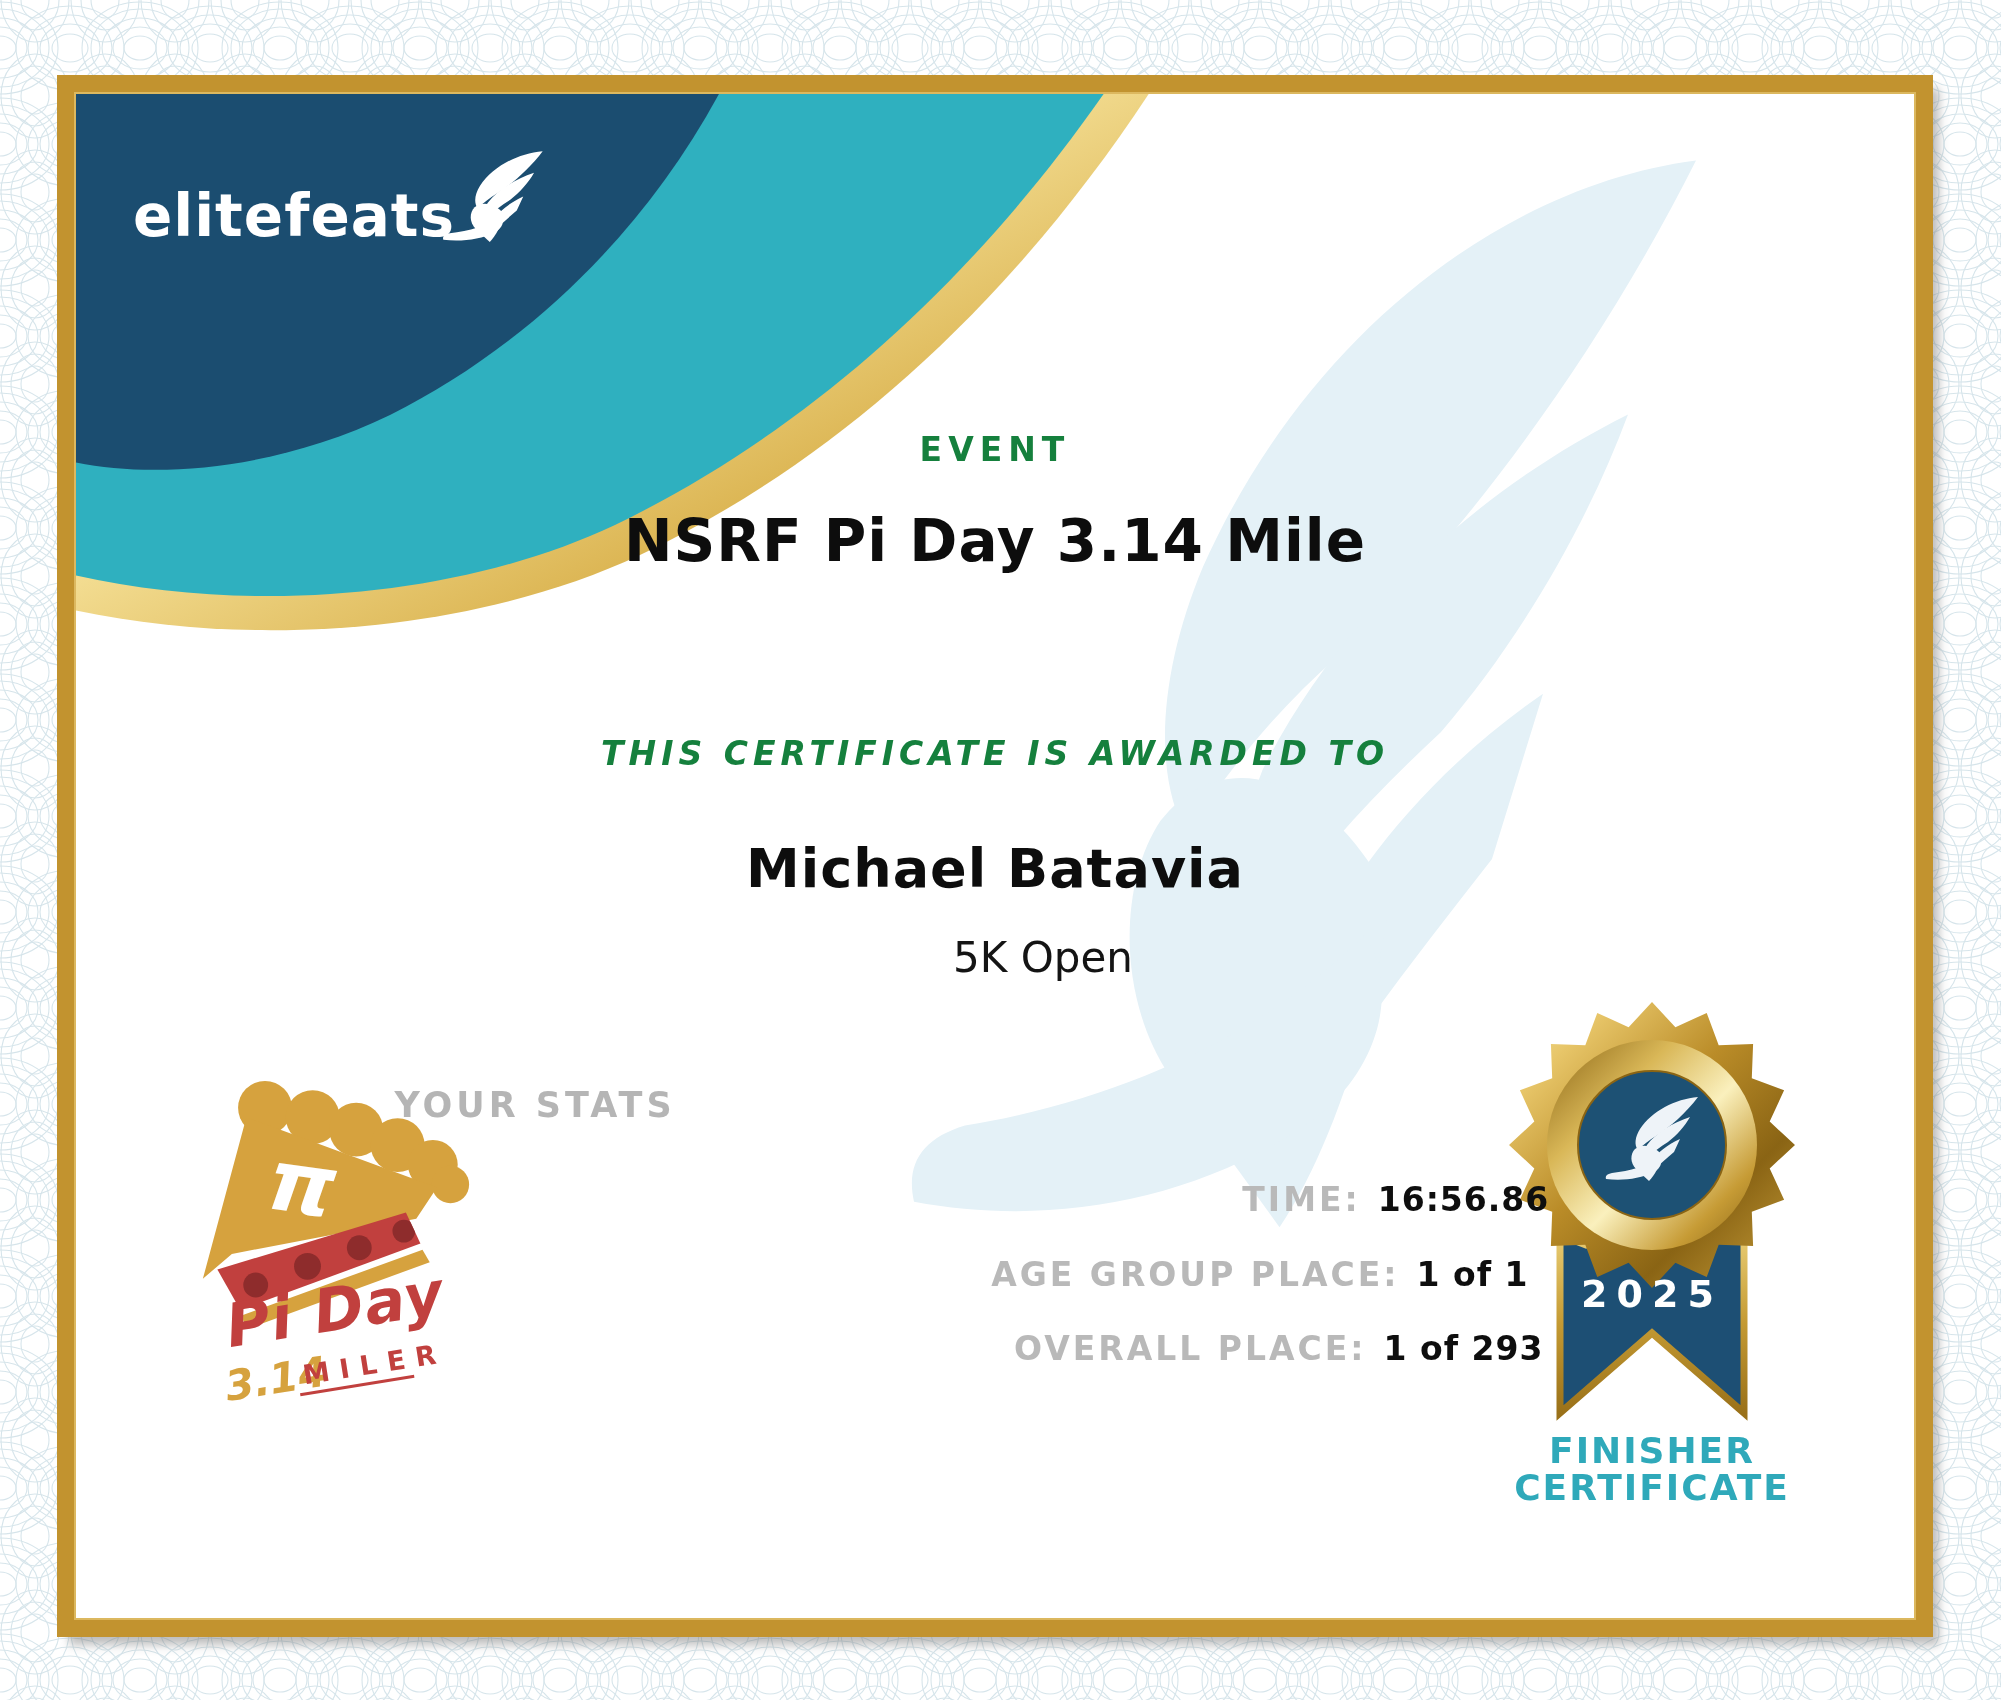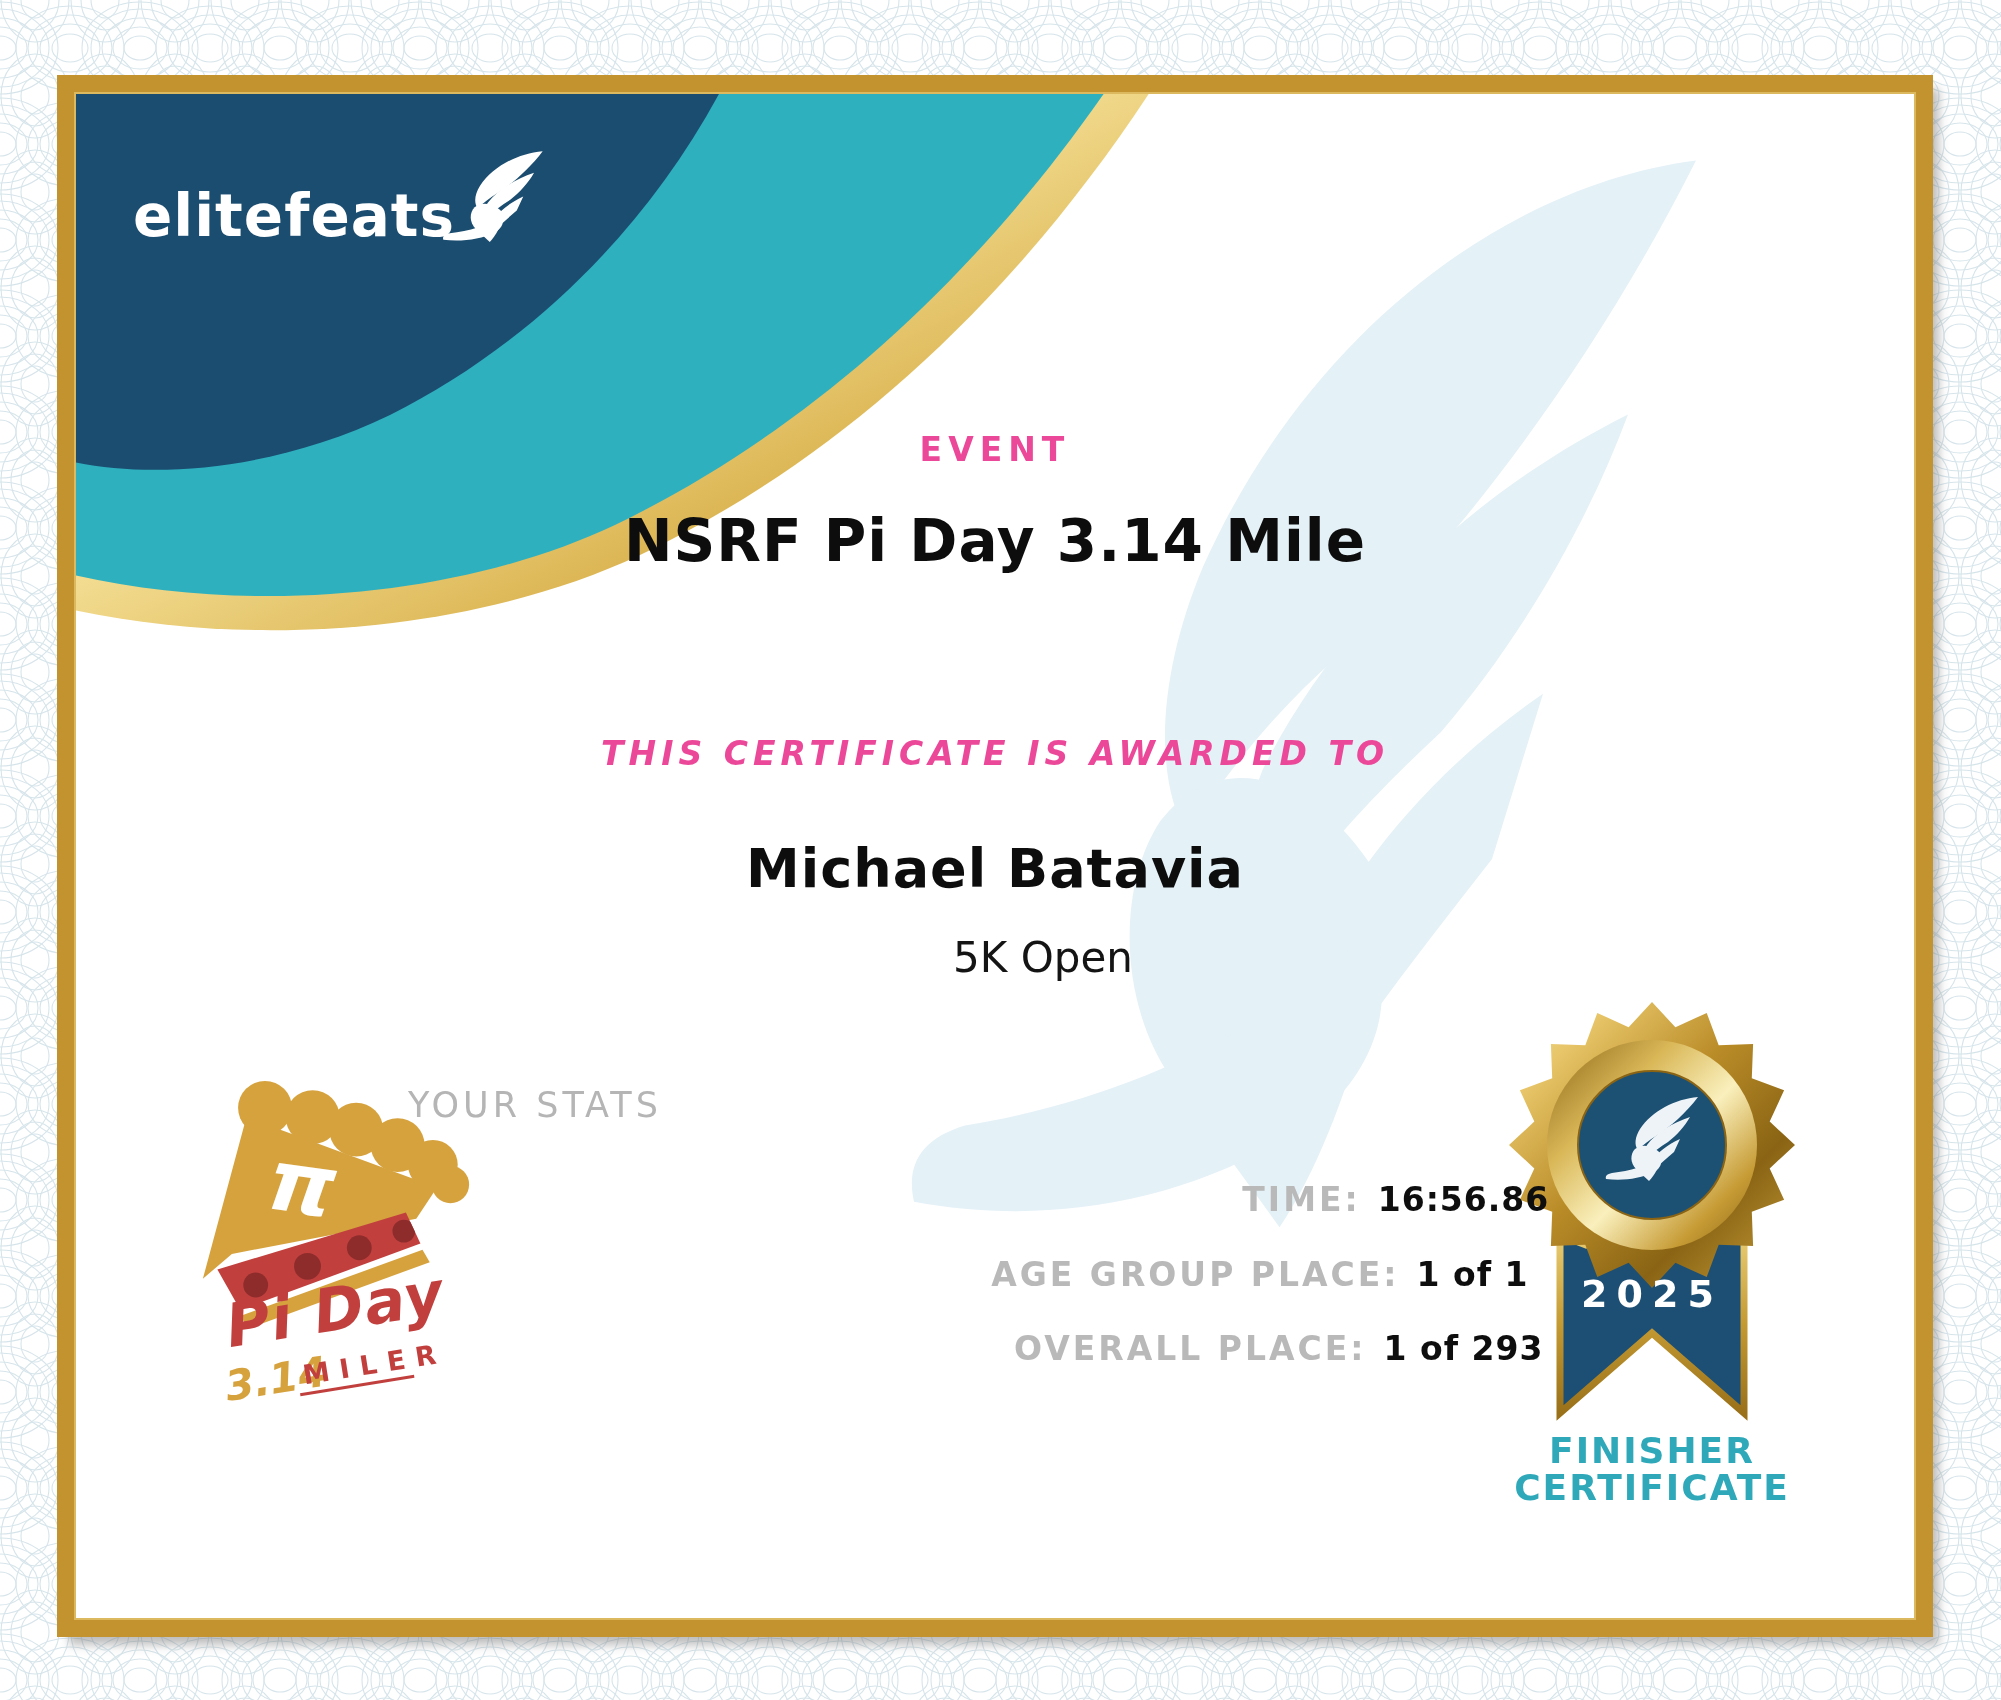--- a/index.html
+++ b/index.html
@@ -24,30 +24,30 @@
   
   .brand-text{
     position:absolute; left:133px; top:182px;
     color:#ffffff; font-size:58px; font-weight:bold; letter-spacing:1px;
   }
   .brand-icon{position:absolute; left:439px; top:142px;}
 
   
   .content{position:absolute; left:75px; top:95px; width:1840px; height:1525px;}
   .content > div{position:absolute; width:100%; text-align:center;}
-  .lbl{color:#ec4899; font-weight:bold; letter-spacing:6px; font-size:33px;}
+  .lbl{color:#15803d; font-weight:bold; letter-spacing:6px; font-size:33px;}
   .event-label{top:335px;}
   .event-name{top:412px; font-size:58px; font-weight:bold; color:#0d0d0d; letter-spacing:1px;}
   .awarded-label{top:639px; letter-spacing:5px;font-style:italic;}
   .recipient-name{top:742px; font-size:54px; font-weight:bold; color:#0d0d0d; letter-spacing:1px;}
   .division{top:838px; font-size:42px; color:#141414;padding-left:48px;}
 
   .stats-heading{
     top:990px; width:920px !important; text-align:center;
-    color:#b5b5b5; font-weight:normal; letter-spacing:4px; font-size:35px;
+    color:#b5b5b5; font-weight:bold; letter-spacing:4px; font-size:35px;
   }
   .stat-row{height:44px;}
   .stat-row .s-label{
     display:inline-block; width:920px; text-align:right; box-sizing:border-box;
     color:#b9b9b9; font-weight:bold; letter-spacing:3px; font-size:33px; vertical-align:baseline;
   }
   .stat-row .s-value{
     display:inline-block; margin-left:17px; color:#0e0e0e; font-weight:bold;
     font-size:33px; letter-spacing:1px; vertical-align:baseline;
   }

